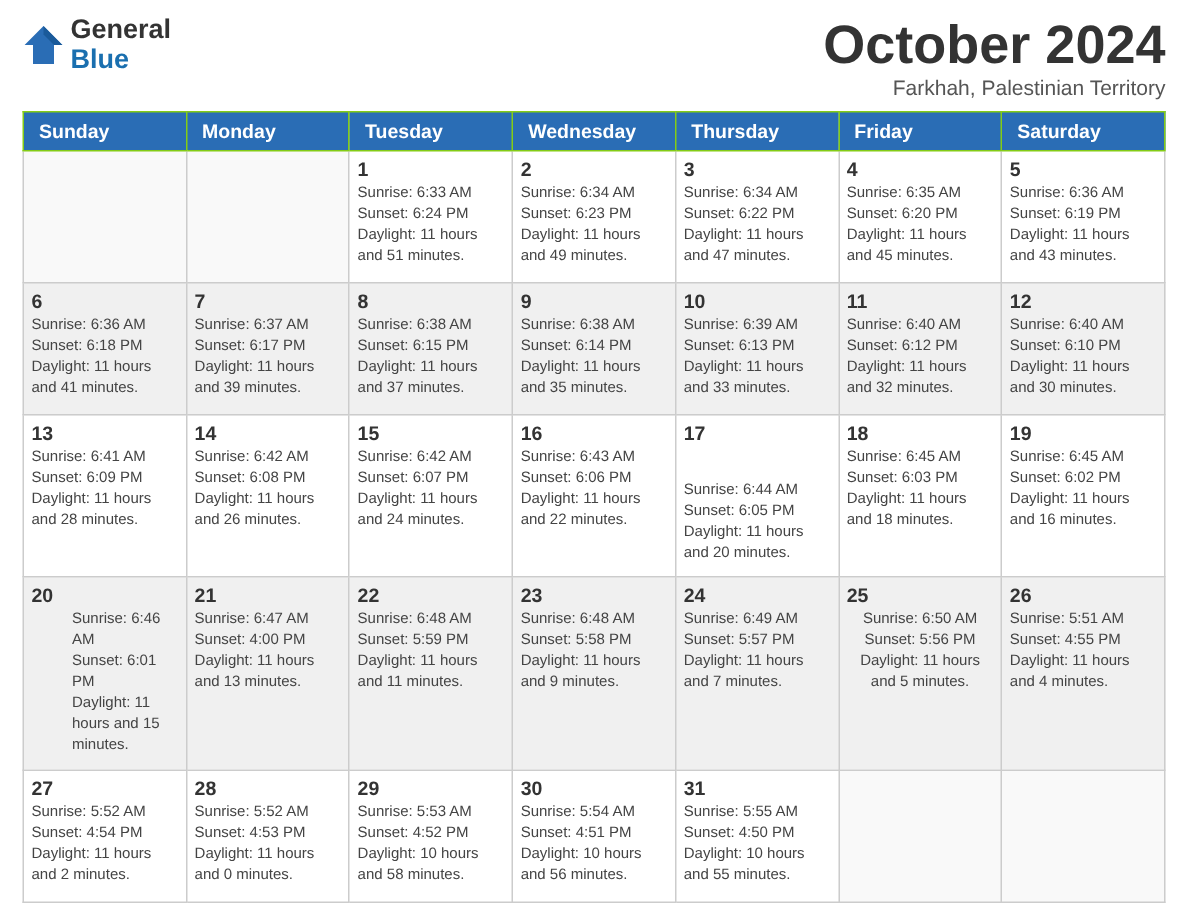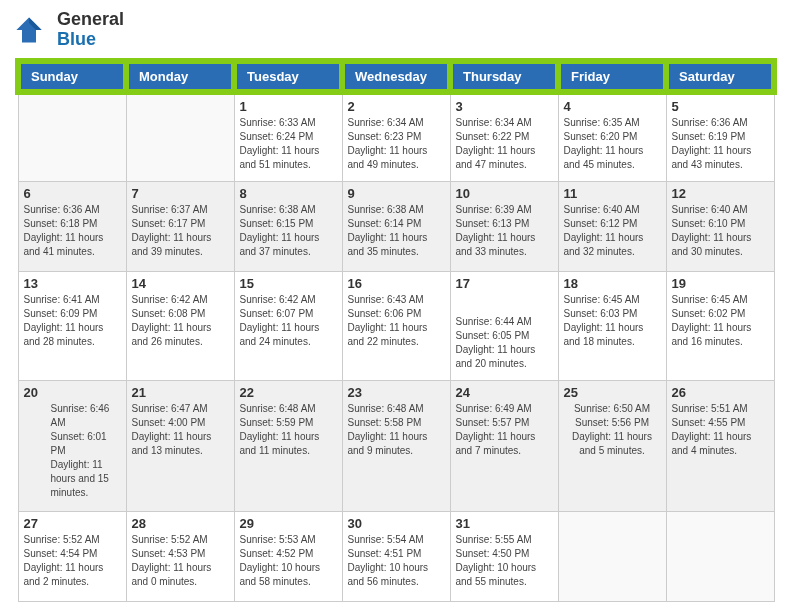--- a/index.html
+++ b/index.html
@@ -19,21 +19,21 @@
     }
     .header {
       display: flex;
       justify-content: space-between;
       align-items: flex-start;
       margin-bottom: 8px;
     }
     .logo {
       display: flex;
       align-items: center;
-      gap: 14px;
+      gap: 4px;
     }
     .logo-text {
       display: flex;
       flex-direction: column;
       line-height: 1.1;
     }
     .logo-general {
       font-size: 18px;
       font-weight: bold;
       color: #333;
@@ -67,21 +67,21 @@
       width: 100%;
       table-layout: fixed;
     }
     .calendar th {
       background-color: #2a6db5;
       color: white;
       text-align: left;
       padding: 5px 10px;
       font-size: 13px;
       font-weight: bold;
-      border: 6px solid #84cc16;
+      border: 1px solid #84cc16;
     }
     .calendar td {
       border: 1px solid #ccc;
       vertical-align: top;
       padding: 4px 5px;
       font-size: 10.5px;
       color: #333;
       height: 85px;
     }
     .calendar td.empty {
@@ -113,20 +113,24 @@
     <div class="logo">
       <svg class="logo-icon" viewBox="0 0 40 40">
         <polygon points="20,2 38,20 30,20 30,38 10,38 10,20 2,20" fill="#2a6db5"></polygon>
         <polygon points="20,2 38,20 30,20 20,10" fill="#1a5a9a"></polygon>
       </svg>
       <div class="logo-text">
         <span class="logo-general">General</span>
         <span class="logo-blue">Blue</span>
       </div>
     </div>
+    <div class="title-section">
+      <div class="month-title">October 2024</div>
+      <div class="location">Farkhah, Palestinian Territory</div>
+    </div>
   </div>
 
   <table class="calendar">
     <thead>
       <tr>
       <th>Sunday</th>
           <th>Monday</th>
           <th>Tuesday</th>
           <th>Wednesday</th>
           <th>Thursday</th>

